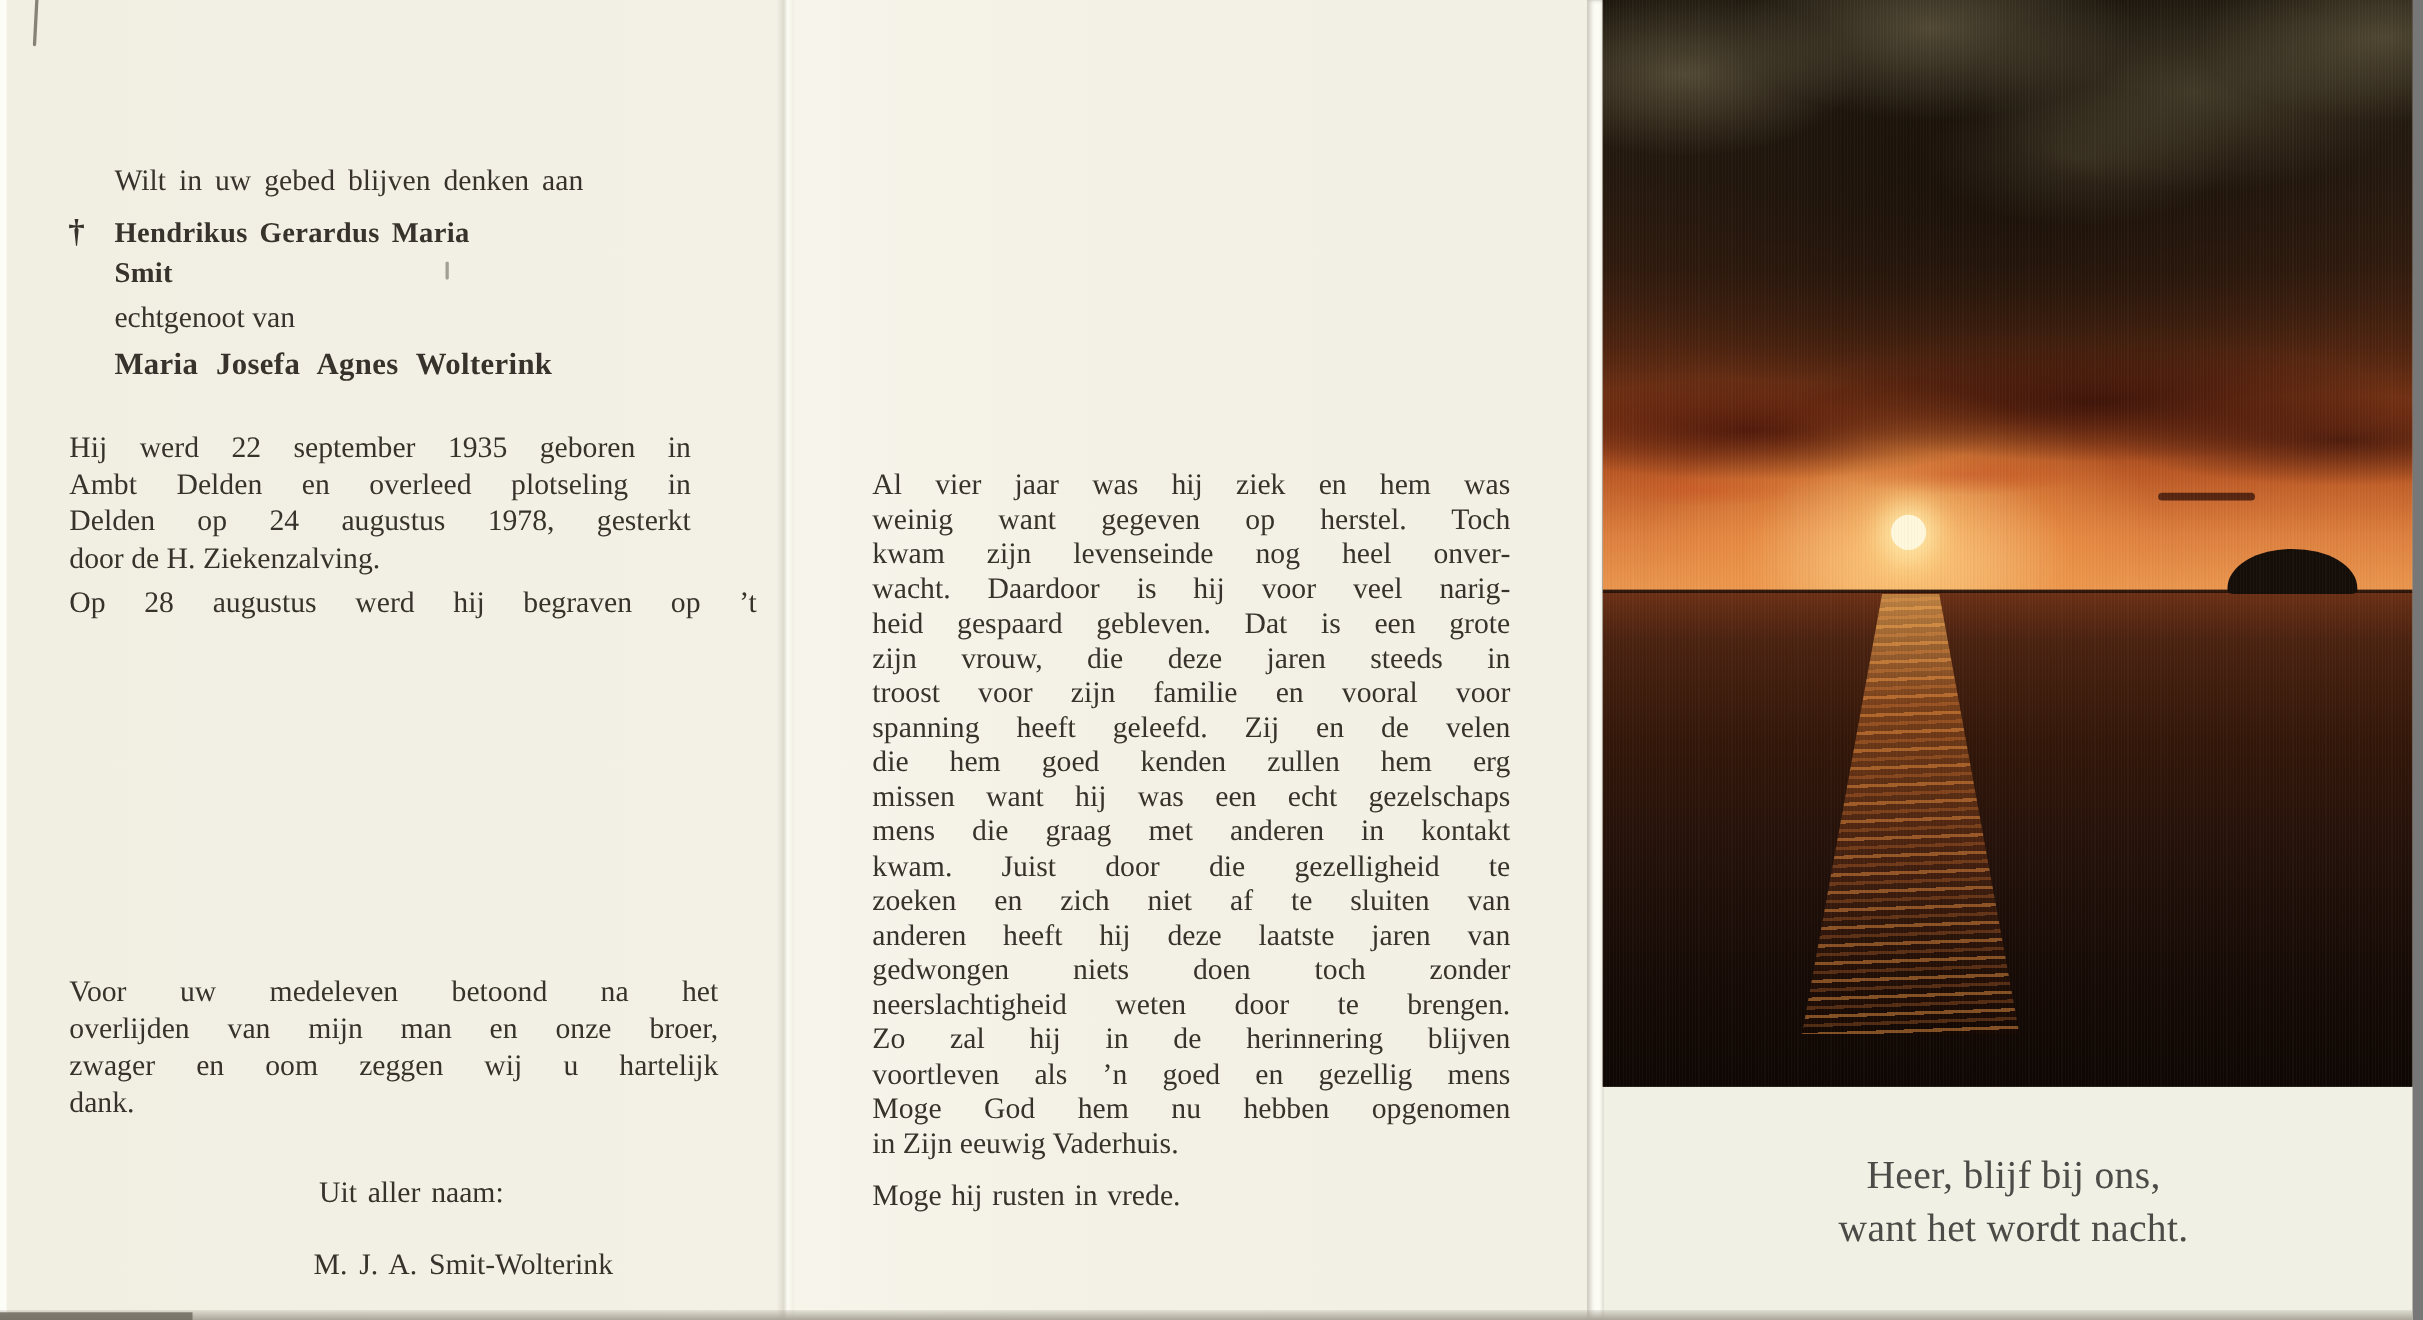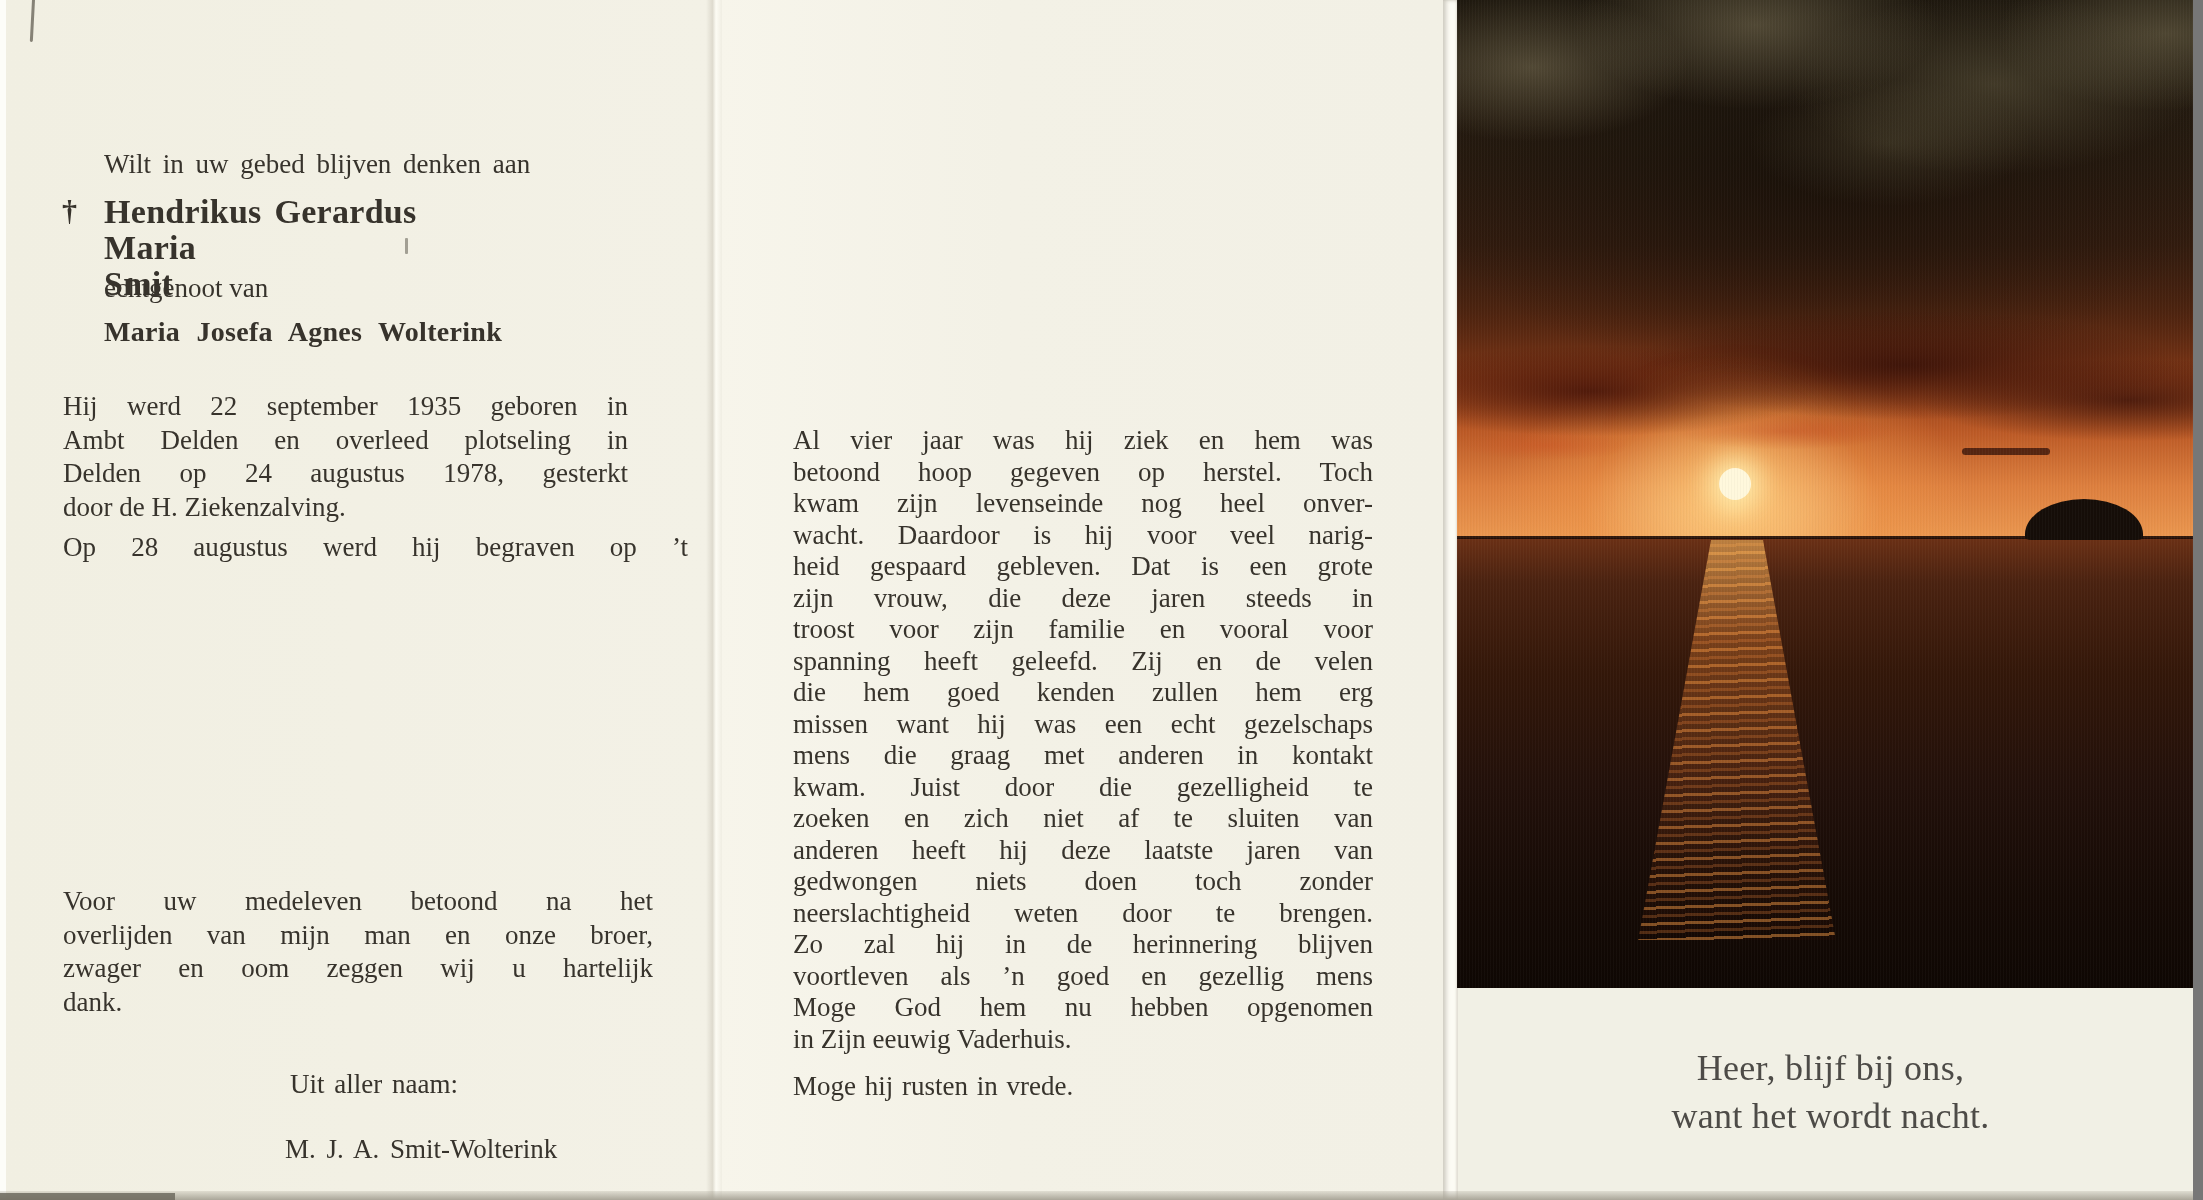--- a/index.html
+++ b/index.html
@@ -25,21 +25,21 @@
   .bottom-edge{position:absolute;left:0;top:1191px;width:2203px;height:9px;
     background:linear-gradient(180deg,rgba(150,145,130,.2),#aaa699);}
   .bottom-edge-dark{position:absolute;left:0;top:1193px;width:175px;height:7px;background:#6f6b5f;opacity:.85;}
 
   
   .t{position:absolute;font-size:27px;line-height:33.5px;}
   .line{text-align:justify;text-align-last:justify;}
   .line.last{text-align-last:left;}
   .intro{left:104px;top:148px;word-spacing:5px;}
   .cross{left:62px;top:194px;font-size:30px;font-weight:bold;}
-  .name-block{left:104px;top:194px;width:400px;font-size:34px;font-weight:bold;line-height:36px;letter-spacing:.3px;word-spacing:4px;}
+  .name-block{left:104px;top:194px;width:400px;font-size:26px;font-weight:bold;line-height:36px;letter-spacing:.3px;word-spacing:4px;}
   .spouse-label{left:104px;top:272px;}
   .spouse-name{left:104px;top:315px;font-size:28px;font-weight:bold;word-spacing:9px;letter-spacing:.3px;}
   .para1{left:63px;top:390px;width:565px;}
   .para2{left:63px;top:531px;width:625px;}
   .thanks{left:63px;top:885px;width:590px;}
   .signoff-label{left:290px;top:1068px;word-spacing:3px;}
   .signoff-name{left:285px;top:1133px;word-spacing:4px;}
   .mid-body{left:793px;top:425px;width:580px;line-height:31.5px;}
   .closing{left:793px;top:1070px;word-spacing:2px;text-align:right;}
   .caption{left:1458px;top:1044px;width:745px;text-align:center;
@@ -122,21 +122,21 @@
     <div class="line">overlijden van mijn man en onze broer,</div>
     <div class="line">zwager en oom zeggen wij u hartelijk</div>
     <div class="line last">dank.</div>
   </div>
 
   <div class="t signoff-label">Uit aller naam:</div>
   <div class="t signoff-name">M. J. A. Smit-Wolterink</div>
 
   <div class="t mid-body">
     <div class="line">Al vier jaar was hij ziek en hem was</div>
-    <div class="line">betoond hoop gegeven op herstel. Toch</div>
+    <div class="line">weinig want gegeven op herstel. Toch</div>
     <div class="line">kwam zijn levenseinde nog heel onver-</div>
     <div class="line">wacht. Daardoor is hij voor veel narig-</div>
     <div class="line">heid gespaard gebleven. Dat is een grote</div>
     <div class="line">zijn vrouw, die deze jaren steeds in</div>
     <div class="line">troost voor zijn familie en vooral voor</div>
     <div class="line">spanning heeft geleefd. Zij en de velen</div>
     <div class="line">die hem goed kenden zullen hem erg</div>
     <div class="line">missen want hij was een echt gezelschaps</div>
     <div class="line">mens die graag met anderen in kontakt</div>
     <div class="line">kwam. Juist door die gezelligheid te</div>

